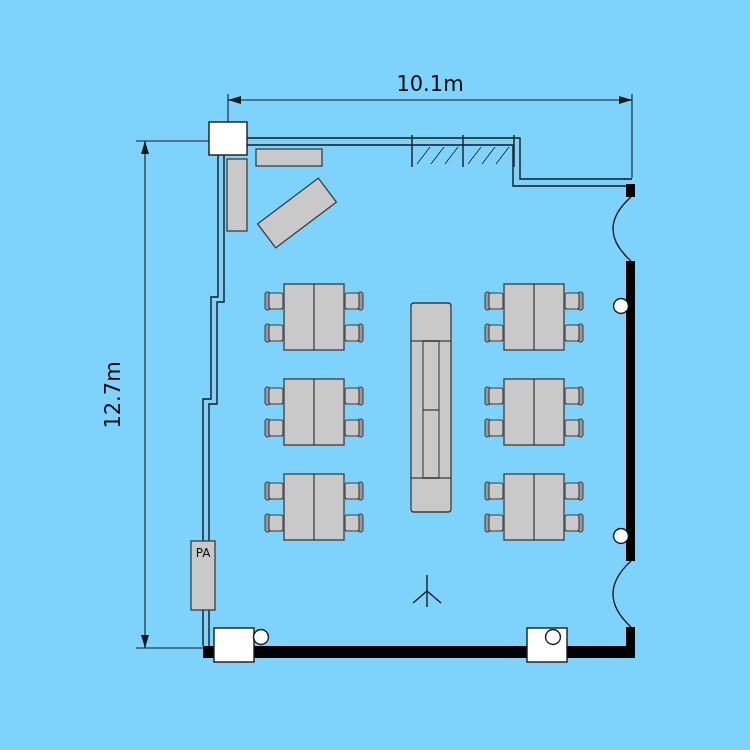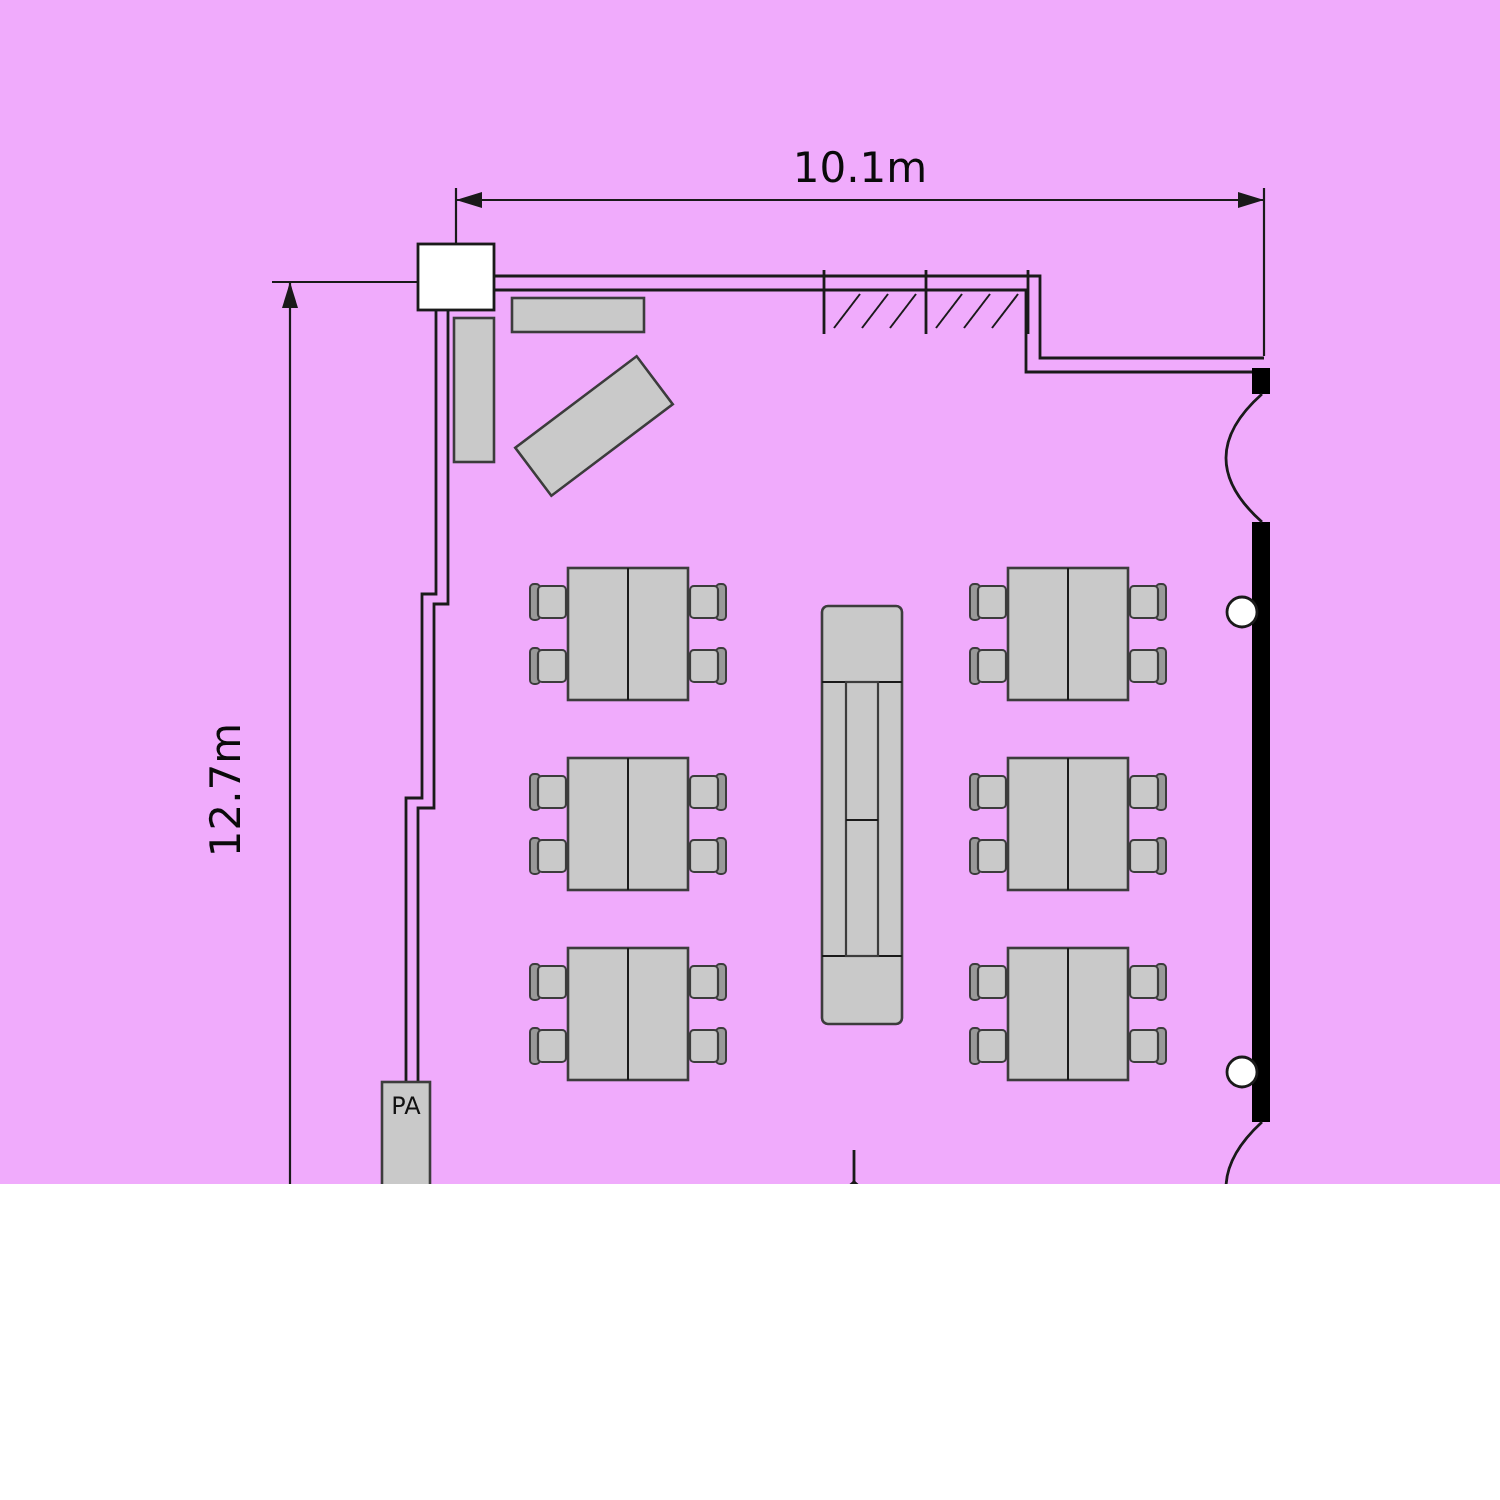--- a/index.html
+++ b/index.html
@@ -1,16 +1,16 @@
 <!DOCTYPE html>
 <html><head>
 <meta charset="utf-8">
 <style>
   html, body { margin: 0; padding: 0; background: #ffffff; }
-  .stage { width: 750px; height: 592px; position: relative; background: #f0abfc; overflow: hidden; }
+  .stage { width: 750px; height: 750px; position: relative; background: #7dd3fc; overflow: hidden; }
   svg { display: block; }
   .line  { fill: none; stroke: #1a1a1a; stroke-width: 1.4; stroke-linejoin: miter; }
   .thin  { stroke-width: 1; }
   .dim   { fill: none; stroke: #1a1a1a; stroke-width: 1.1; }
   .arrow { fill: #1a1a1a; stroke: none; }
   .wall  { fill: #000000; stroke: none; }
   .white { fill: #ffffff; stroke: #1a1a1a; stroke-width: 1.4; }
   .furn  { fill: #c9c9c9; stroke: #3c3c3c; stroke-width: 1.3; }
   .chair-seat { fill: #c9c9c9; stroke: #3c3c3c; stroke-width: 1.1; }
   .chair-back { fill: #999999; stroke: #3c3c3c; stroke-width: 1; }

